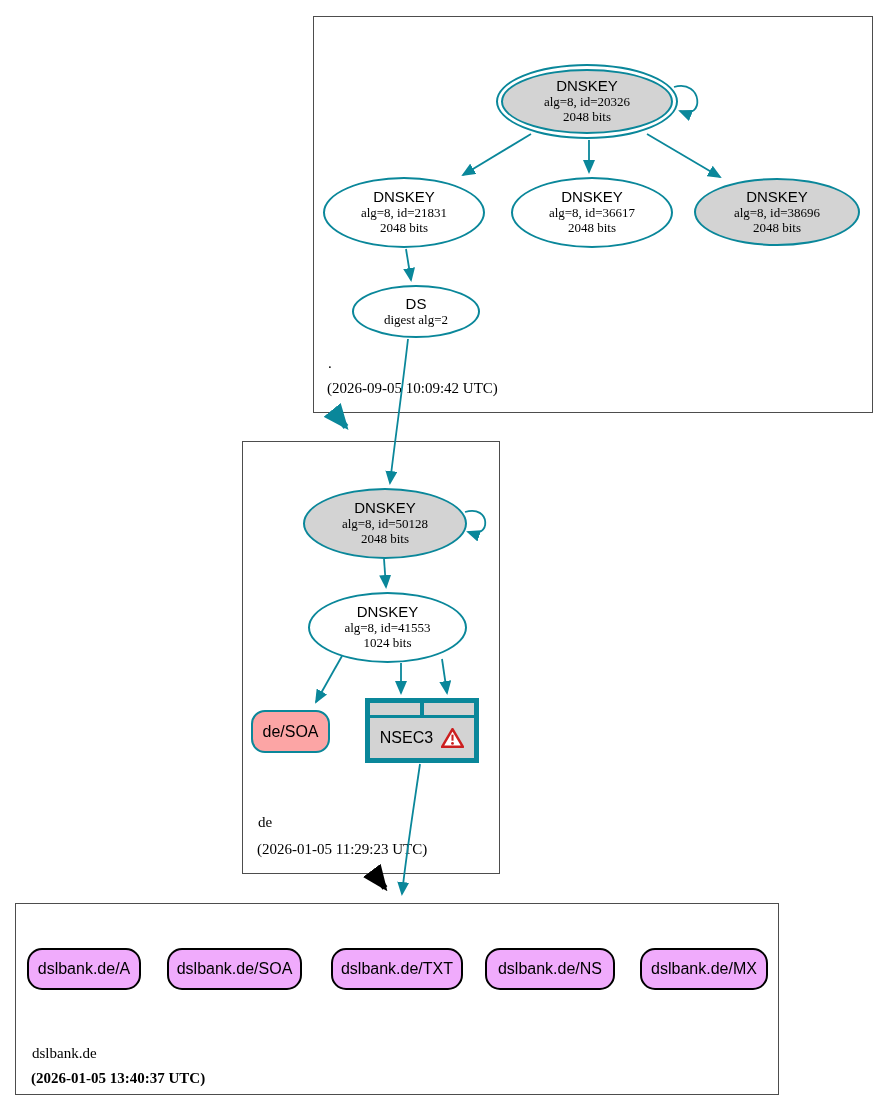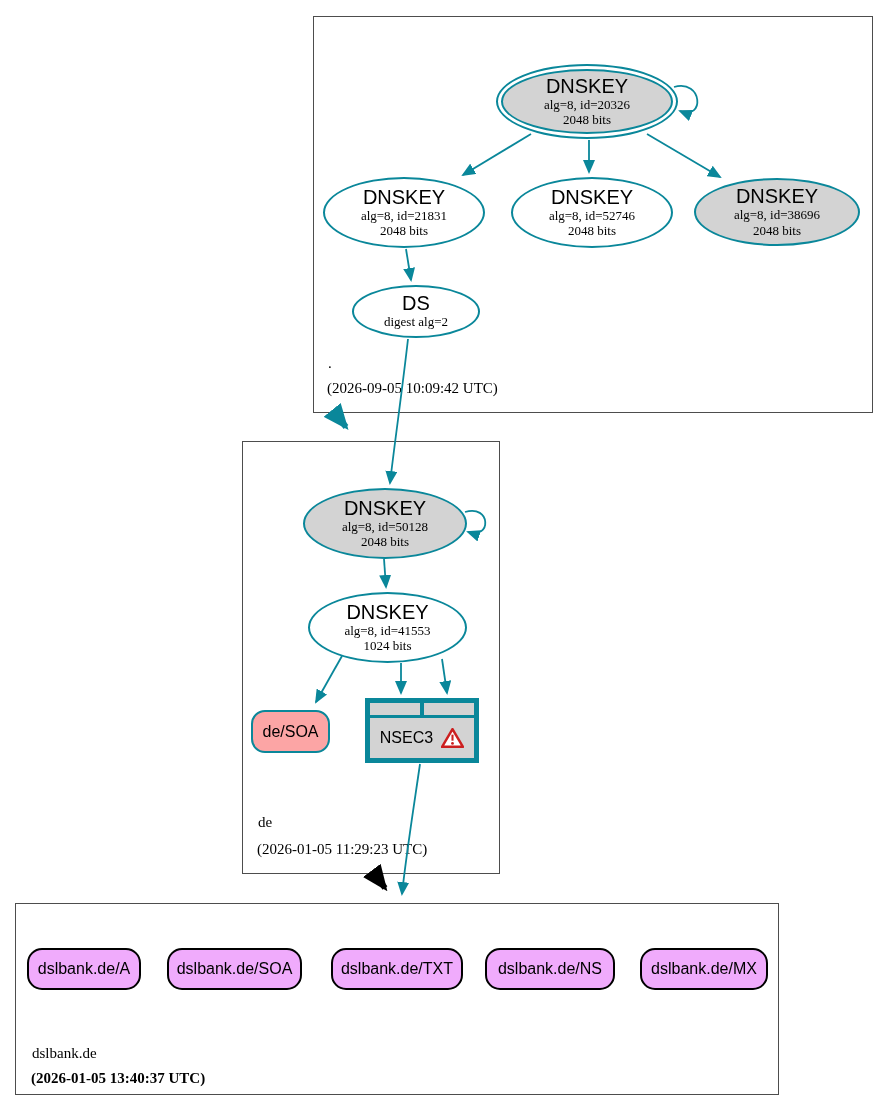--- a/index.html
+++ b/index.html
@@ -13,21 +13,21 @@
   .zone{position:absolute;border:1px solid var(--boxborder);background:transparent;z-index:1;}
   .zlabel{position:absolute;font-family:"Liberation Serif",serif;font-size:15px;color:#000;white-space:nowrap;z-index:2;}
   svg.edges{position:absolute;left:0;top:0;z-index:3;}
   .node{position:absolute;z-index:4;box-sizing:border-box;}
   .ellipse{border:2px solid var(--teal);border-radius:50%;background:#fff;
            display:flex;flex-direction:column;align-items:center;justify-content:center;text-align:center;}
   .ellipse.gray{background:var(--gray);}
   .double{border:2px solid var(--teal);border-radius:50%;background:#fff;}
   .double .inner{position:absolute;inset:3px;border:2px solid var(--teal);border-radius:50%;background:var(--gray);
                  display:flex;flex-direction:column;align-items:center;justify-content:center;text-align:center;}
-  .ntitle{font-size:20px;color:#000;line-height:1.05;}
+  .ntitle{font-size:15px;color:#000;line-height:1.05;}
   .ndetail{font-family:"Liberation Serif",serif;font-size:13px;color:#000;line-height:1.18;}
   .rrset{border:2px solid #000;border-radius:15px;background:#f0abfc;
          display:flex;align-items:center;justify-content:center;font-size:16px;color:#000;}
   .roundrect{border:2px solid var(--teal);border-radius:14px;background:#fca5a5;
          display:flex;align-items:center;justify-content:center;font-size:16px;color:#000;}
   .nsec3{background:var(--teal);padding:5px;display:flex;flex-direction:column;gap:3px;}
   .nsec3-header{display:flex;gap:4px;height:12px;}
   .nsec3-cell{flex:1;background:var(--gray);}
   .nsec3-main{flex:1;background:var(--gray);display:flex;align-items:center;justify-content:center;gap:8px;
               font-size:16px;color:#000;}
@@ -90,21 +90,21 @@
       <span class="ndetail">2048 bits</span>
     </div>
   </div>
   <div class="node ellipse" style="left:323px;top:177px;width:162px;height:71px;">
     <span class="ntitle">DNSKEY</span>
     <span class="ndetail">alg=8, id=21831</span>
     <span class="ndetail">2048 bits</span>
   </div>
   <div class="node ellipse" style="left:511px;top:177px;width:162px;height:71px;">
     <span class="ntitle">DNSKEY</span>
-    <span class="ndetail">alg=8, id=52746</span>
+    <span class="ndetail">alg=8, id=36617</span>
     <span class="ndetail">2048 bits</span>
   </div>
   <div class="node ellipse gray" style="left:694px;top:178px;width:166px;height:68px;">
     <span class="ntitle">DNSKEY</span>
     <span class="ndetail">alg=8, id=38696</span>
     <span class="ndetail">2048 bits</span>
   </div>
   <div class="node ellipse" style="left:352px;top:285px;width:128px;height:53px;">
     <span class="ntitle">DS</span>
     <span class="ndetail">digest alg=2</span>

